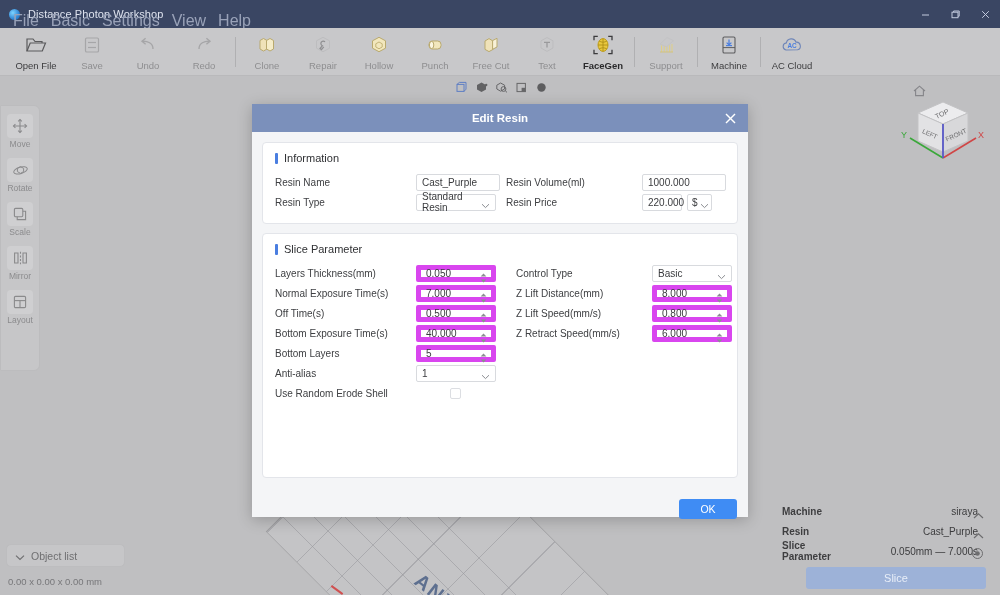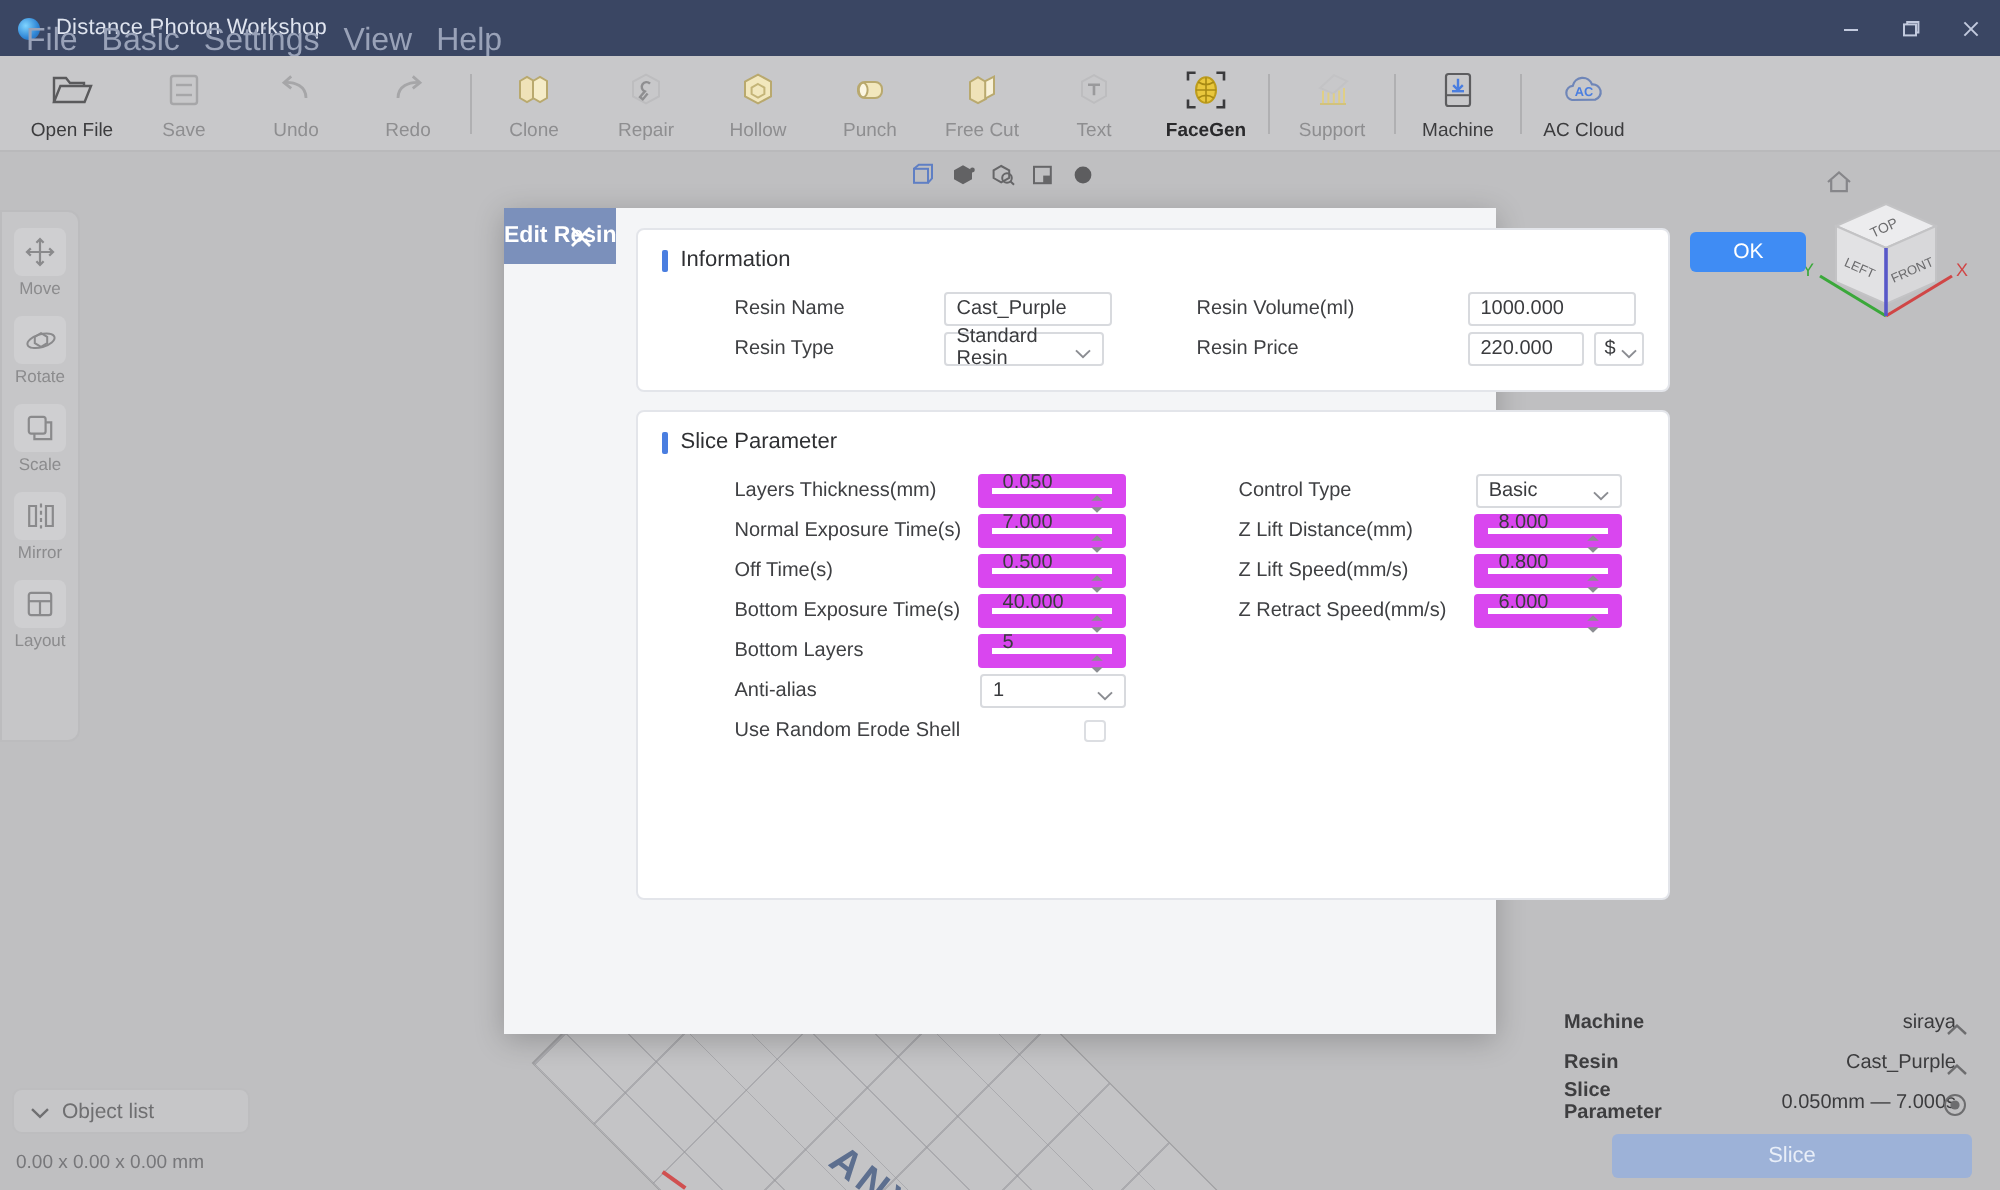--- a/index.html
+++ b/index.html
@@ -132,21 +132,21 @@
   .slicebtn {
     margin: 6px 14px 0 38px; height: 22px; border-radius: 3px;
     background: #9db2d8; display: flex; align-items: center; justify-content: center;
     color: #e8eef8; font-size: 11px;
   }
 
   
   .dialog {
     position: absolute; left: 252px; top: 104px; width: 496px; height: 413px;
     background: #f4f5f7; box-shadow: 0 3px 14px rgba(0,0,0,.22);
-    display: flex; flex-direction: row;
+    display: flex; flex-direction: column;
   }
   .dlg-head {
     height: 28px; background: #7b90bb; display: flex; align-items: center;
     justify-content: center; position: relative; flex: none;
   }
   .dlg-title { color: #ffffff; font-size: 11.5px; font-weight: bold; }
   .dlg-close {
     position: absolute; right: 8px; top: 4px; width: 20px; height: 20px;
     display: flex; align-items: center; justify-content: center; color: #fff;
   }
@@ -156,35 +156,35 @@
     background: #ffffff; border: 1px solid #e3e5ea; border-radius: 4px;
     padding: 9px 12px 11px 12px; margin-bottom: 9px;
   }
   .card.slice { padding-bottom: 14px; height: 245px; }
   .sect { display: flex; align-items: center; gap: 6px; margin-bottom: 8px; }
   .sect .bar { width: 3px; height: 11px; background: #4a7ee0; border-radius: 1px; }
   .sect .stxt { font-size: 11px; color: #2f3033; text-align: center; }
 
   .grid2 { display: grid; grid-template-columns: 141px 90px 1fr; column-gap: 0; row-gap: 0; }
   .frow { display: flex; align-items: center; height: 20px; }
-  .fname { font-size: 10px; color: #3f4043; margin-left: 36px; }
+  .fname { font-size: 10px; color: #3f4043; }
 
   .ctl-wrap { display: flex; align-items: center; gap: 5px; }
 
   .txtin {
     height: 17px; border: 1px solid #d8dade; border-radius: 2px; background: #fff;
     font-size: 10px; color: #3a3b3e; padding: 0 5px; display: flex; align-items: center;
   }
   .w-name { width: 84px; }
   .w-vol  { width: 84px; }
-  .w-price{ width: 58px; }
+  .w-price{ width: 40px; }
 
   .spin {
-    position: relative; width: 80px; height: 17px; border: 7px solid #d946ef;
-    border-radius: 2px; background: #fff; display: flex; align-items: flex-end;
+    position: relative; width: 80px; height: 17px; border: 5px solid #d946ef;
+    border-radius: 2px; background: #fff; display: flex; align-items: center;
     font-size: 10px; color: #3a3b3e; padding: 0 16px 0 5px;
   }
   .spin .arrows {
     position: absolute; right: 4px; top: 1px; height: 15px;
     display: flex; flex-direction: column; justify-content: center; gap: 2px;
   }
 
   .sel {
     position: relative; width: 80px; height: 17px; border: 1px solid #d8dade;
     border-radius: 2px; background: #fff; display: flex; align-items: center;

